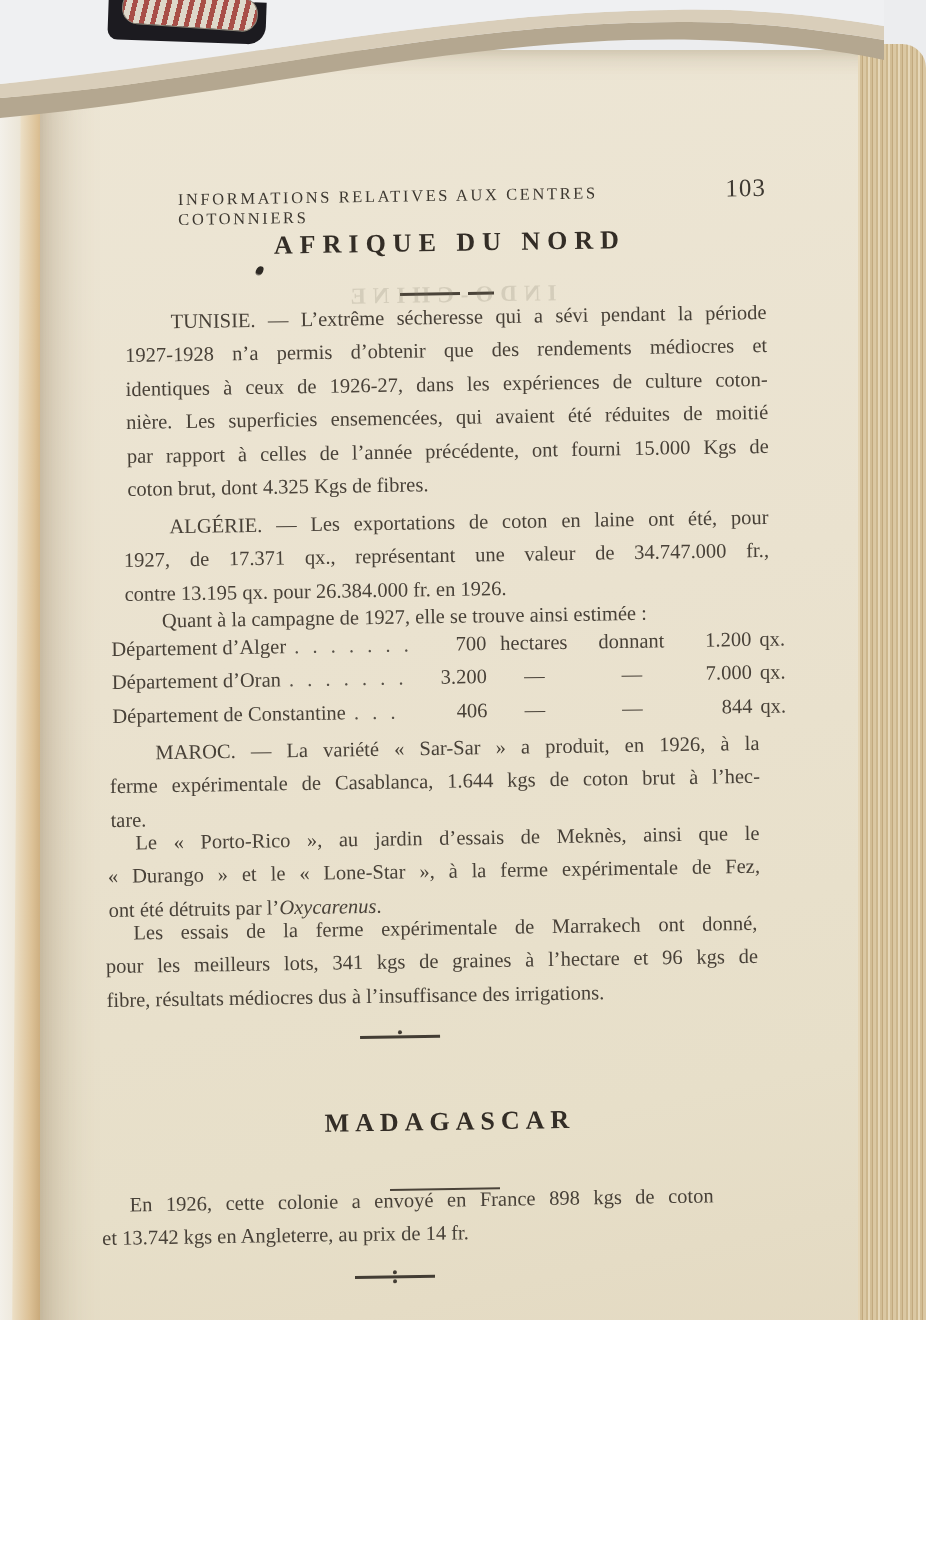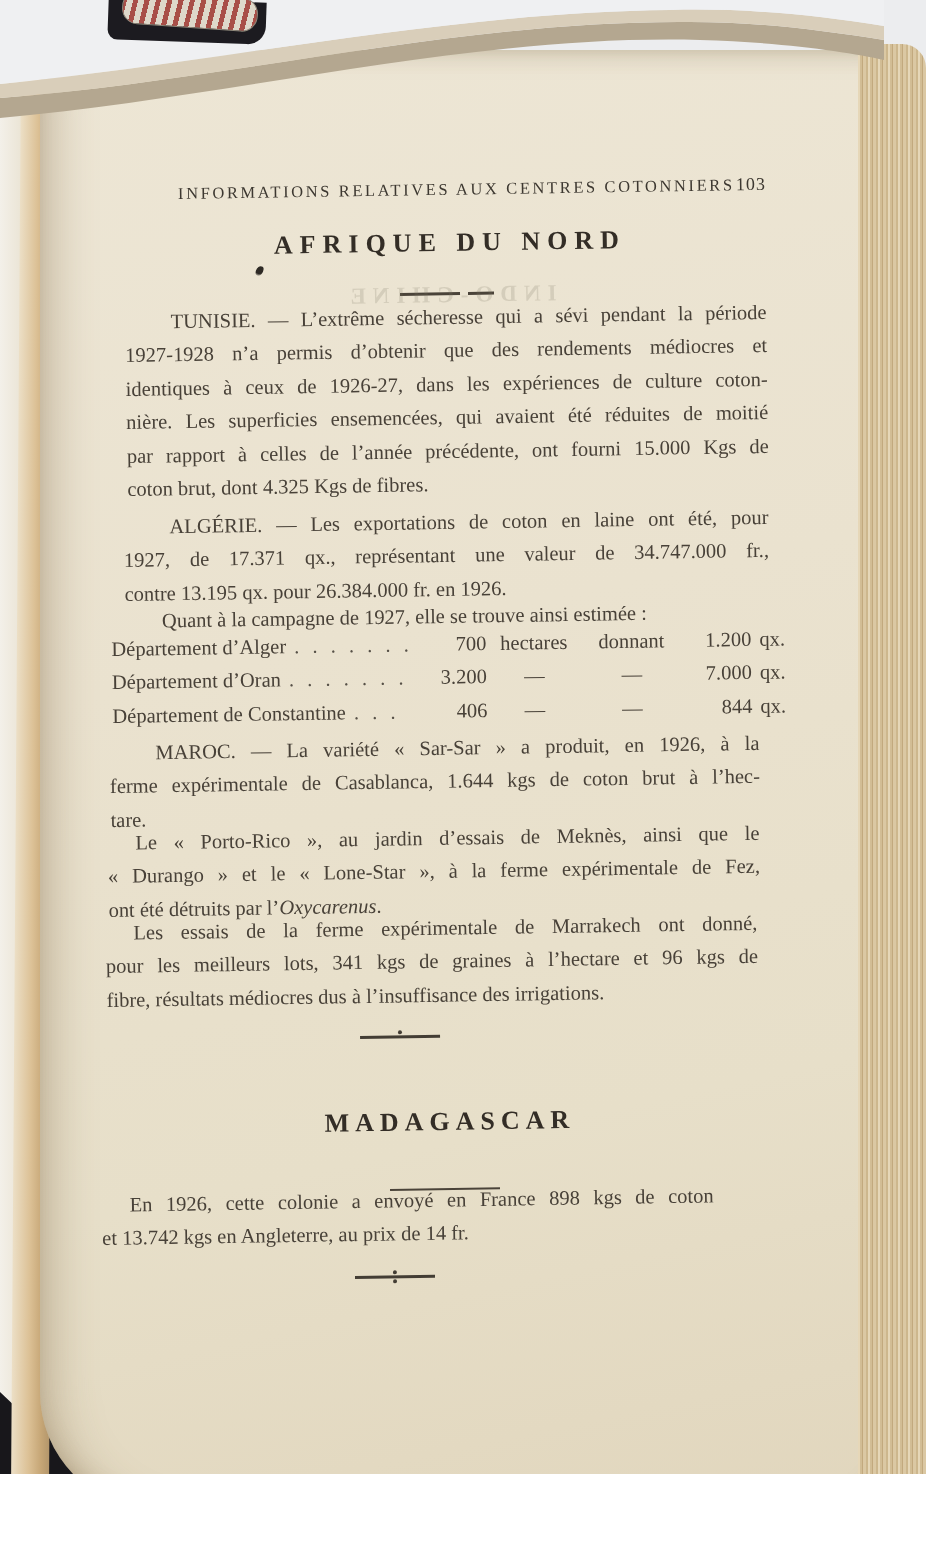--- a/index.html
+++ b/index.html
@@ -1,19 +1,19 @@
 <!DOCTYPE html>
 <html><head>
 <meta charset="utf-8">
 <style>
   html,body{margin:0;padding:0;background:#ffffff;}
   #stage{position:relative;width:926px;height:1566px;overflow:hidden;
          font-family:"Liberation Serif","DejaVu Serif",serif;}
   
-  .photo{position:absolute;left:0;top:0;width:926px;height:1474px;background:#ecedef;overflow:hidden;}
+  .photo{position:absolute;left:0;top:0;width:926px;height:1320px;background:#ecedef;overflow:hidden;}
   .facing-strip{position:absolute;left:0;top:0;width:34px;height:1537px;
     background:linear-gradient(90deg,#f3f0e9 0%,#ece6d8 55%,#e2d8c2 100%);}
   .bottom-curls{position:absolute;left:140px;top:1468px;width:786px;height:56px;
     background:linear-gradient(180deg,#ead FCC 0%,#e9ddc2 40%,#d8c49c 85%,#bfa87e 100%);
     background:linear-gradient(180deg,#eadfc6 0%,#e9ddc2 40%,#d8c49c 85%,#bfa87e 100%);
     border-radius:18px 4px 30px 60px;}
   .black-wedge{position:absolute;left:0;top:1392px;width:175px;height:145px;background:#18171b;
     clip-path:polygon(0 0,14% 16%,42% 45%,70% 78%,90% 100%,0 100%);}
   .gutter{position:absolute;left:16px;top:58px;width:38px;height:1436px;border-radius:18px;
     background:linear-gradient(90deg,#ecdfc6 0%,#dcc196 45%,#c6a676 78%,#b3966b 100%);
@@ -41,21 +41,21 @@
   .text-layer{position:absolute;left:60px;top:0;width:800px;height:1537px;color:#484138;}
   .blk{position:absolute;}
   .rot{transform:rotate(-.9deg);transform-origin:0 50%;}
   .para{font-size:20.5px;line-height:33.4px;}
   .tline{text-align:justify;text-align-last:justify;}
   .tline:first-child{text-indent:var(--ind,0);}
   .tline:last-child{text-align-last:left;}
   .it{font-style:italic;}
   .running-head{display:flex;justify-content:space-between;align-items:baseline;
     font-size:16.5px;letter-spacing:2.6px;color:#3d3831;}
-  .running-head .pageno{font-size:18px;letter-spacing:1px;}
+  .running-head .pageno{font-size:25px;letter-spacing:1px;}
   .sec-title{text-align:center;font-weight:bold;font-size:26px;letter-spacing:7px;color:#332d26;}
   .rule{height:2.5px;background:#4a4339;display:inline-block;vertical-align:middle;}
   .ghost{text-align:center;transform:scaleX(-1) rotate(1deg);color:rgba(122,115,96,.20);
     font-weight:bold;font-size:23px;letter-spacing:7px;}
   .ink-blob{position:absolute;width:7px;height:10px;border-radius:60% 40% 55% 45%;
     background:radial-gradient(circle at 40% 35%,#2e2a25 0 55%,rgba(46,42,37,.25) 85%);transform:rotate(20deg);}
   .sep{display:flex;flex-direction:column;align-items:center;}
   .sep .dot{width:4px;height:4px;border-radius:50%;background:#433d34;margin:1px 0;}
   .sep .bar{width:80px;height:2.5px;background:#433d34;}
   .trow{display:grid;grid-template-columns:295px 80px 95px 100px 70px 45px;

